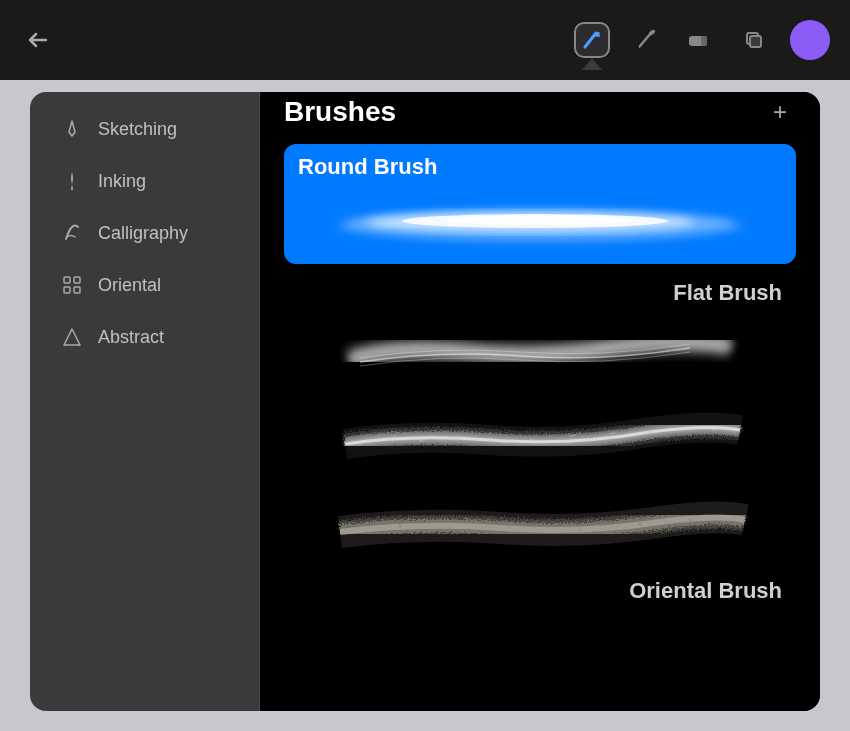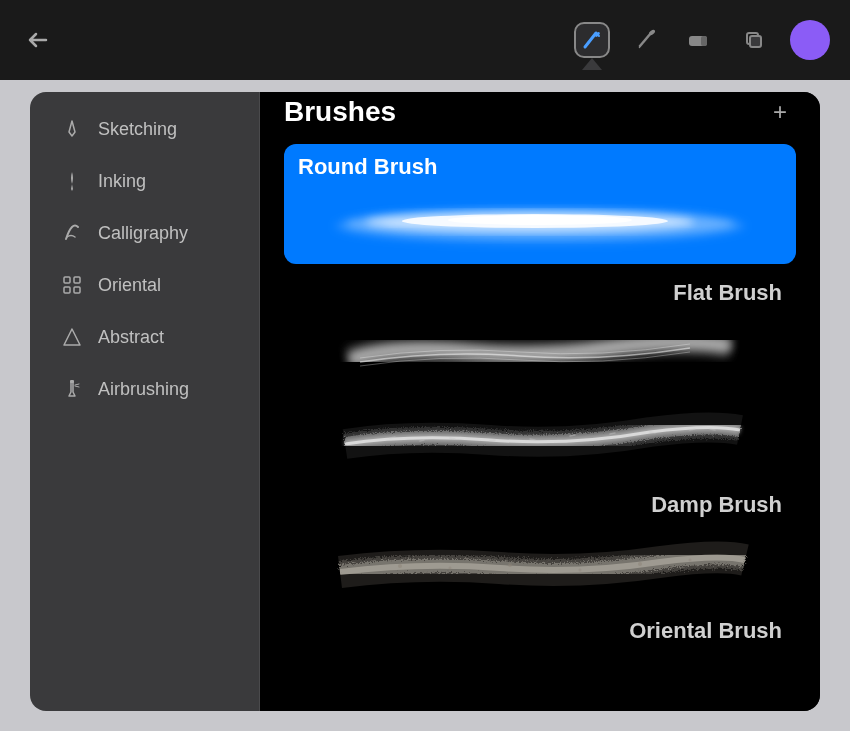--- a/index.html
+++ b/index.html
@@ -295,30 +295,20 @@
 
     <div class="sidebar-item">
       <div class="sidebar-icon">
         <svg class="icon-svg" viewBox="0 0 22 22" fill="none">
           <path d="M11 3 L3 19 L19 19 Z" stroke="#aaa" stroke-width="1.5" fill="none" stroke-linejoin="round"></path>
         </svg>
       </div>
       <span>Abstract</span>
     </div>
 
-    <div class="sidebar-item">
-      <div class="sidebar-icon">
-        <svg class="icon-svg" viewBox="0 0 22 22" fill="none">
-          <path d="M10 4 L10 14 L8 18 L14 18 L12 14 L12 4 Z" stroke="#aaa" stroke-width="1.5" fill="none" stroke-linejoin="round"></path>
-          <rect x="9" y="2" width="4" height="3" rx="1" fill="#aaa"></rect>
-          <path d="M14 7 L18 6 M14 8 L18 9" stroke="#aaa" stroke-width="1" stroke-linecap="round"></path>
-        </svg>
-      </div>
-      <span>Airbrushing</span>
-    </div>
 
   </div>
 
   <div class="main-content">
 
     <div class="panel-header">
       <span class="panel-title">Brushes</span>
       <div class="add-button">+</div>
     </div>
 
@@ -383,21 +373,20 @@
           <path d="M55 48 Q120 38 200 44 Q280 50 360 36 Q420 28 450 34" stroke="rgba(190,190,190,0.4)" stroke-width="14" fill="none" filter="url(#noiseFilter3)"></path>
           <path d="M55 48 Q120 38 200 44 Q280 50 360 36 Q420 28 450 34" stroke="rgba(210,210,210,0.6)" stroke-width="8" fill="none" filter="url(#blur3)"></path>
           <path d="M55 48 Q120 38 200 44 Q280 50 360 36 Q420 28 450 34" stroke="rgba(230,230,230,0.8)" stroke-width="3" fill="none"></path>
 
           <path d="M100 42 L105 41 M130 45 L134 44 M160 42 L165 43 M200 45 L205 44 M240 43 L245 44 M280 40 L285 39 M320 38 L325 37 M360 36 L365 37 M400 34 L405 33 M420 33 L425 34" stroke="rgba(200,200,200,0.4)" stroke-width="1.5" fill="none" stroke-linecap="round"></path>
         </svg>
       </div>
     </div>
 
     <div class="brush-item">
-      <div class="brush-label">Damp Brush</div>
       <div class="brush-preview">
         <svg width="100%" height="80" viewBox="0 0 500 80" xmlns="http://www.w3.org/2000/svg">
           <defs>
             <filter id="noise4">
               <feTurbulence type="fractalNoise" baseFrequency="0.7" numOctaves="3" result="noise"></feTurbulence>
               <feDisplacementMap in="SourceGraphic" in2="noise" scale="8" xChannelSelector="R" yChannelSelector="G"></feDisplacementMap>
             </filter>
           </defs>
 
           <path d="M50 50 Q130 40 210 46 Q290 52 370 40 Q430 32 455 38" stroke="rgba(150,140,130,0.2)" stroke-width="32" fill="none"></path>

